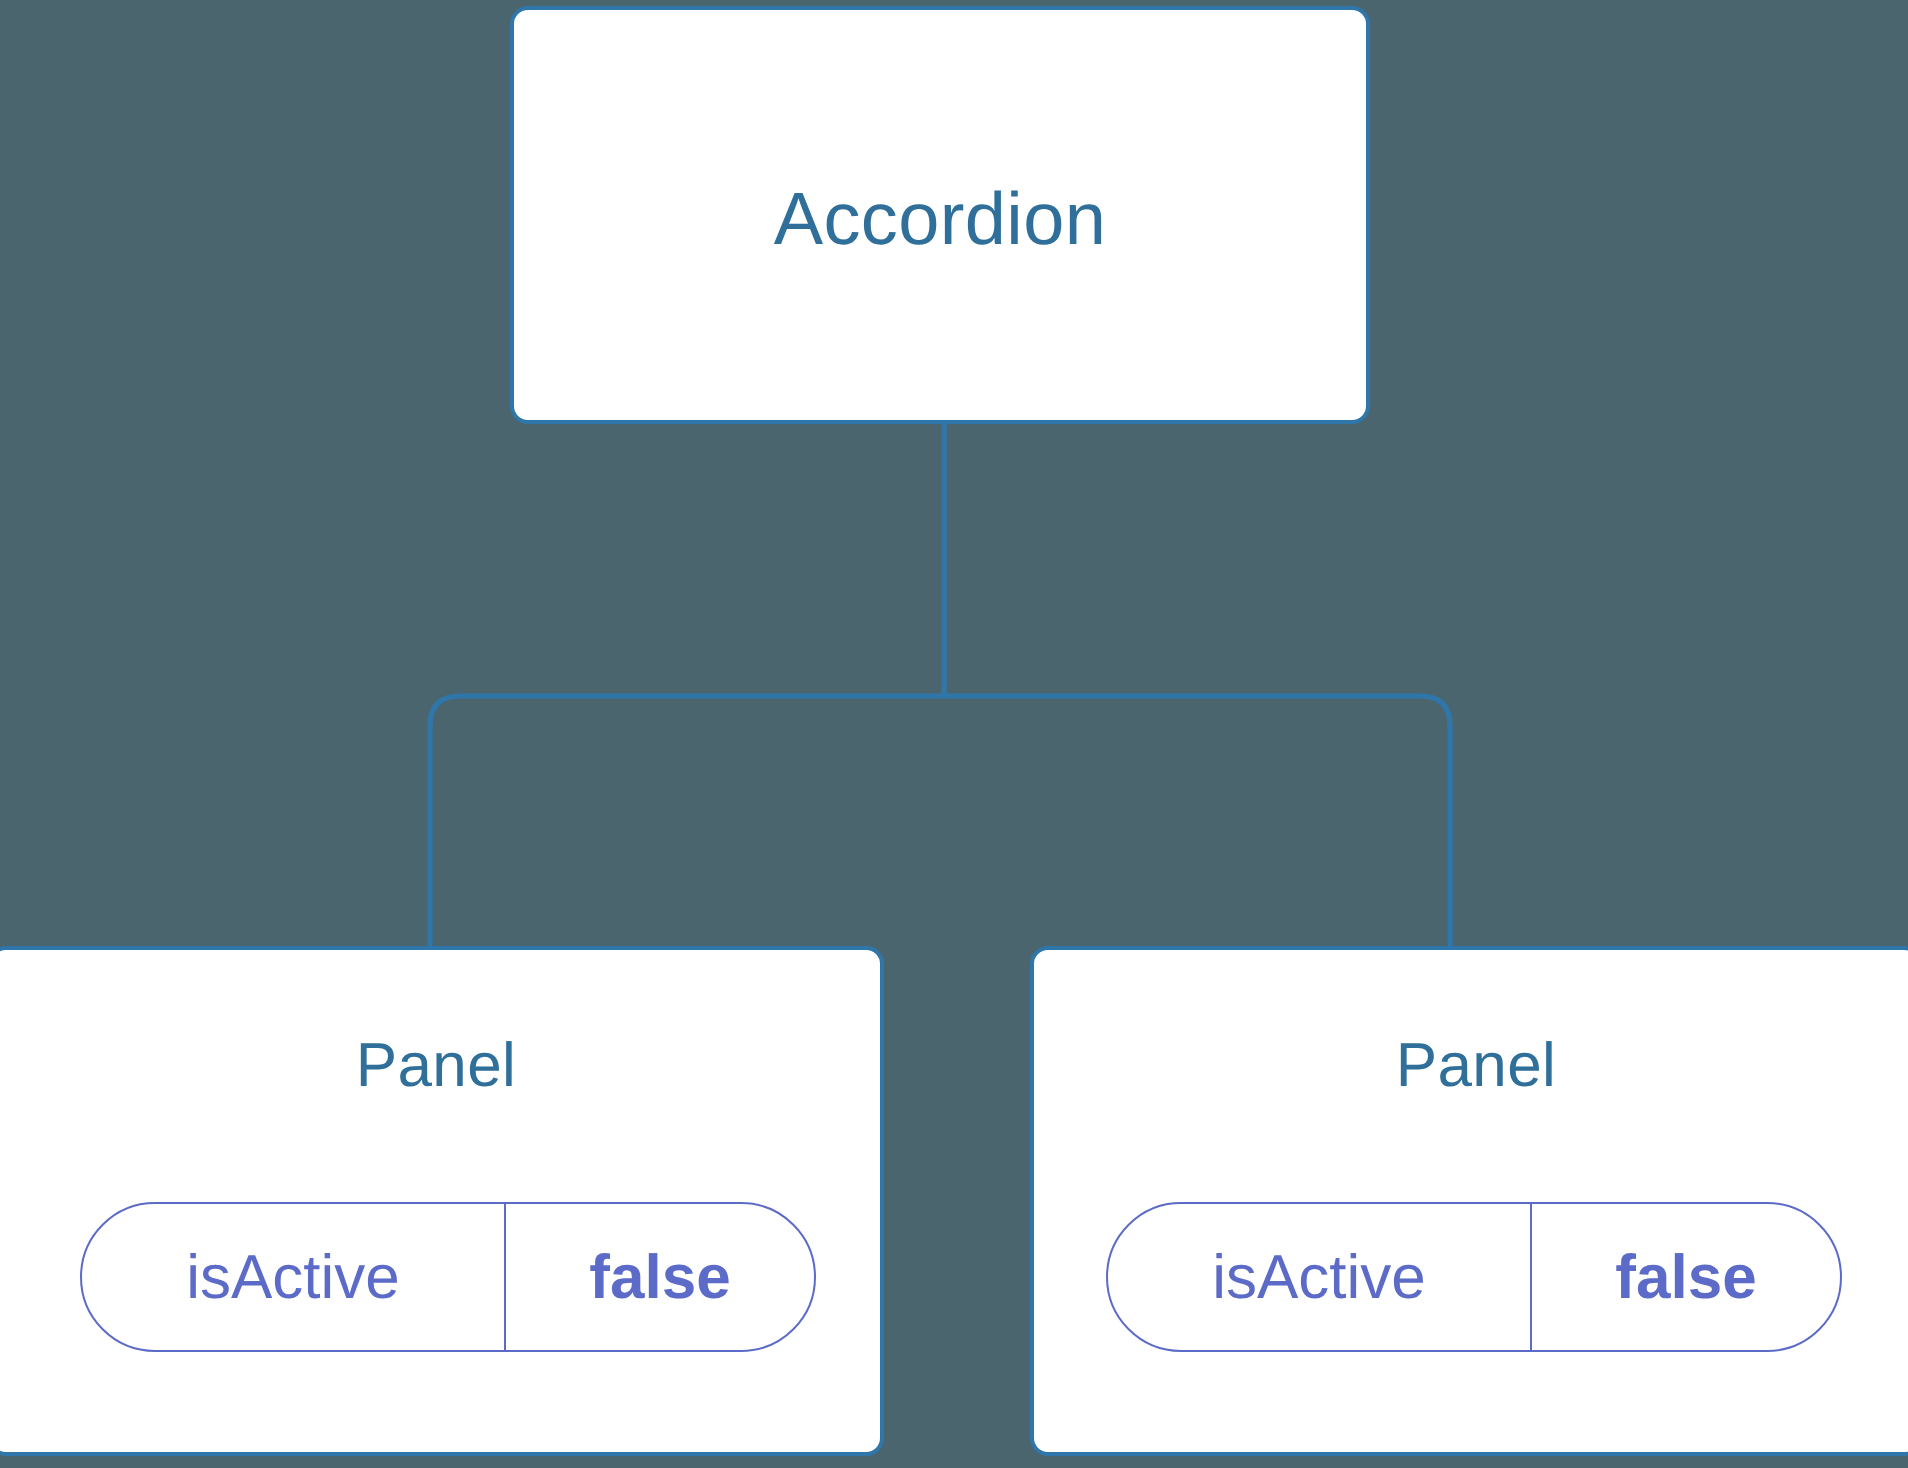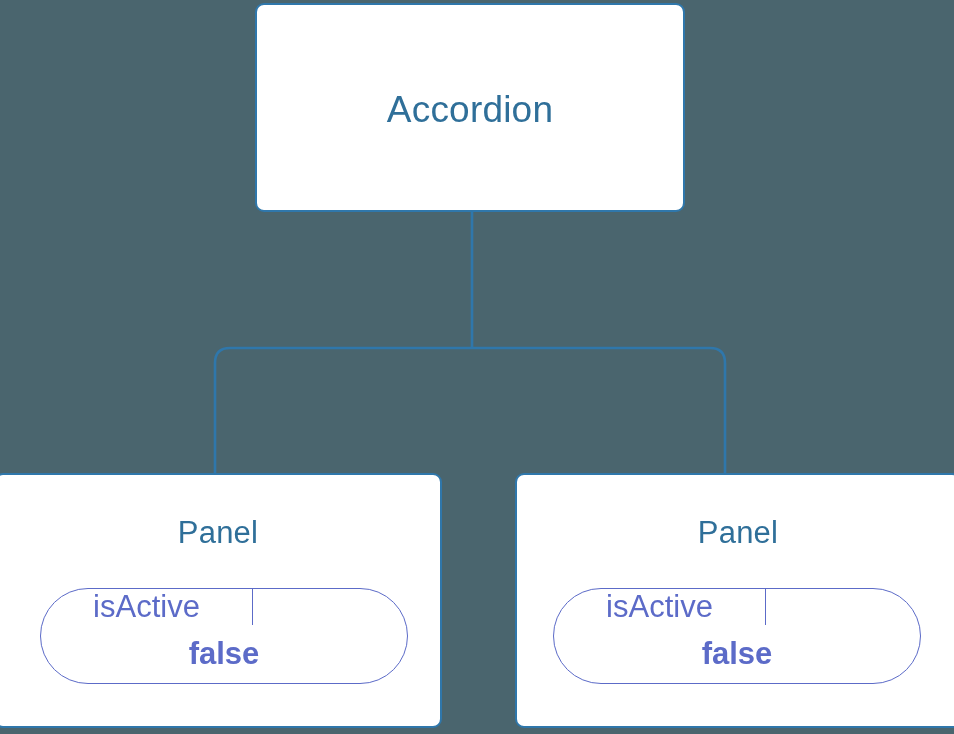--- a/index.html
+++ b/index.html
@@ -74,29 +74,28 @@
     height: 255px;
   }
   .panel .node-title {
     top: 40px;
     font-size: 31px;
   }
 
   
   .prop-pill {
     position: absolute;
-    top: 113px;
-    height: 96px;
+    top: 126px;
+    height: 75px;
     border: 1.6px solid #5c6bc8;
     border-radius: 52px;
     box-sizing: border-box;
     display: flex;
     align-items: stretch;
     background: transparent;
-    flex-direction: column;
   }
   #node-panel-0 .prop-pill {
     left: 44px;
     width: 368px;
   }
   #node-panel-1 .prop-pill {
     left: 36px;
     width: 368px;
   }
   .prop-key,

